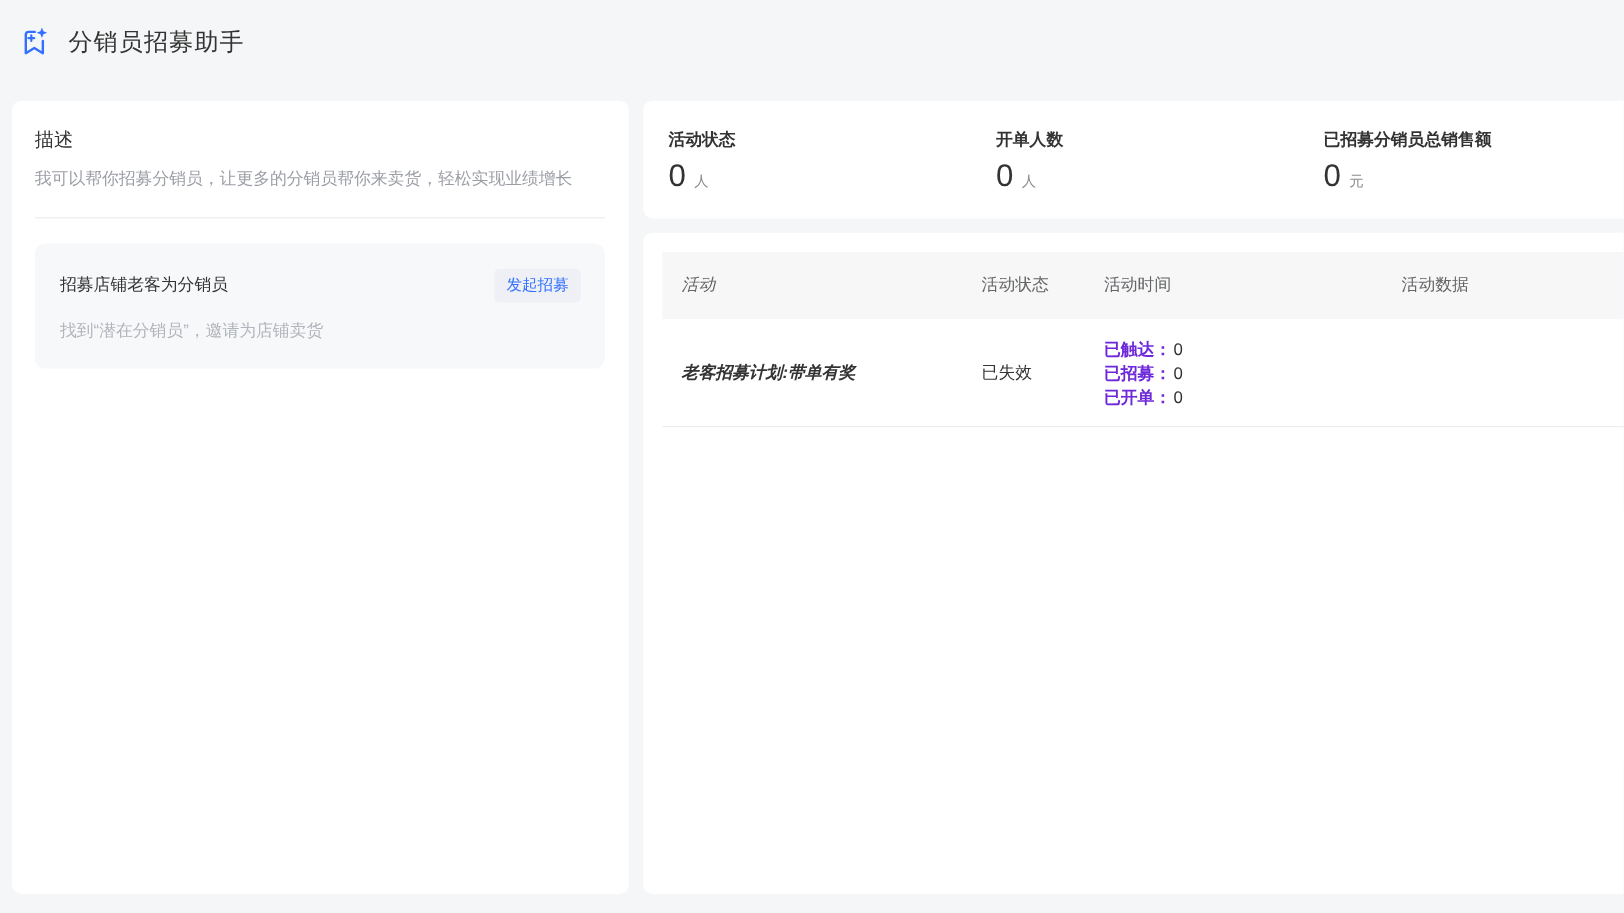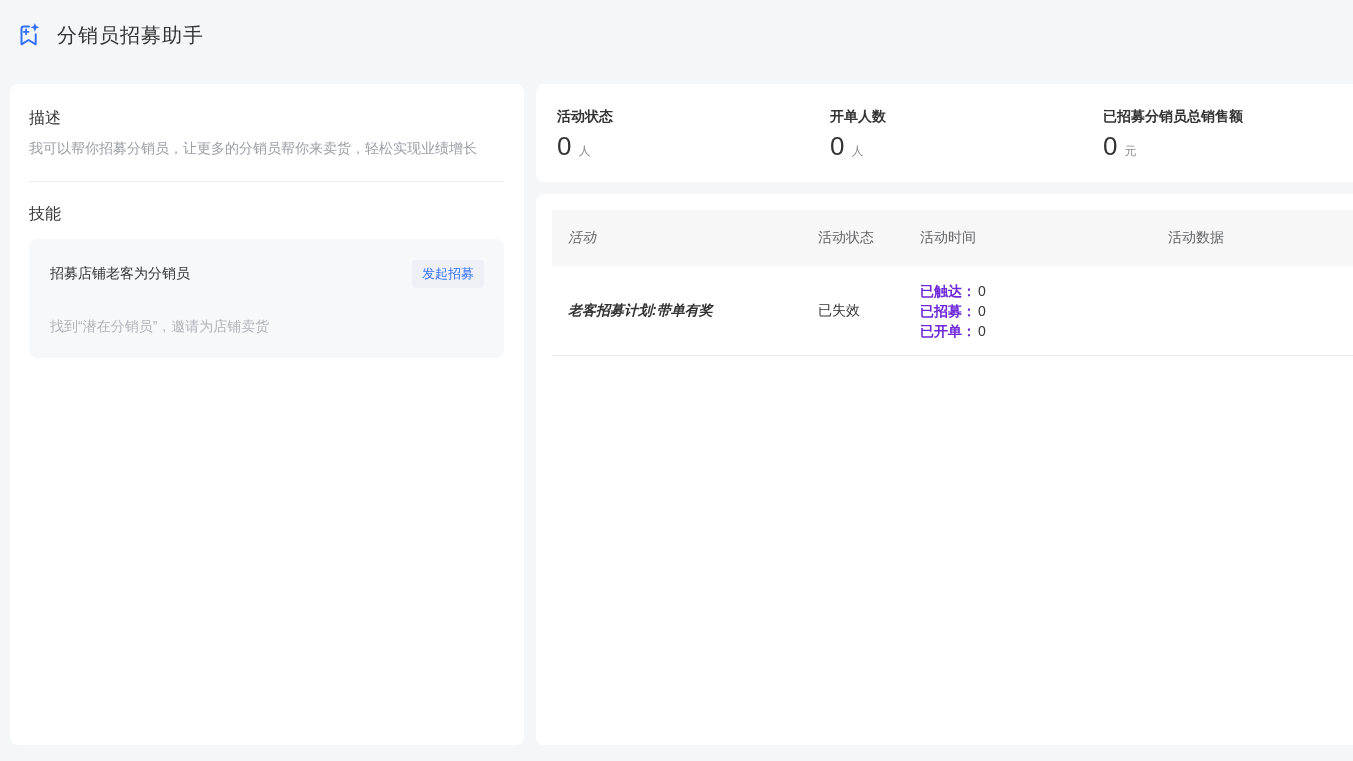--- a/index.html
+++ b/index.html
@@ -82,21 +82,21 @@
     border: none;
     background: #eef0f5;
     color: #3370ff;
     font-size: 13px;
     font-family: inherit;
     padding: 5px 10px;
     border-radius: 4px;
     cursor: pointer;
   }
   .skill-desc {
-    margin-top: 30px;
+    margin-top: 15px;
     font-size: 14px;
     color: #b1b4ba;
   }
 
   
   .stats-card {
     position: absolute;
     left: 536px; top: 84px;
     width: 840px; height: 98px;
     background: #fff;
@@ -179,21 +179,20 @@
         <path d="M20.9 1.9 L22.15 5.05 L25.3 6.3 L22.15 7.55 L20.9 10.7 L19.65 7.55 L16.5 6.3 L19.65 5.05 Z" fill="#3370ff"></path>
       </svg>
     </span>
     <h1 class="page-title">分销员招募助手</h1>
   </header>
 
   <aside class="left-card">
     <h2 class="section-title">描述</h2>
     <p class="desc-text">我可以帮你招募分销员，让更多的分销员帮你来卖货，轻松实现业绩增长</p>
     <hr class="divider">
-    <h2 class="section-title">技能</h2>
 
     <div class="skill-card">
       <div class="skill-head">
         <span class="skill-name">招募店铺老客为分销员</span>
         <button class="recruit-button">发起招募</button>
       </div>
       <p class="skill-desc">找到“潜在分销员”，邀请为店铺卖货</p>
     </div>
   </aside>
 

